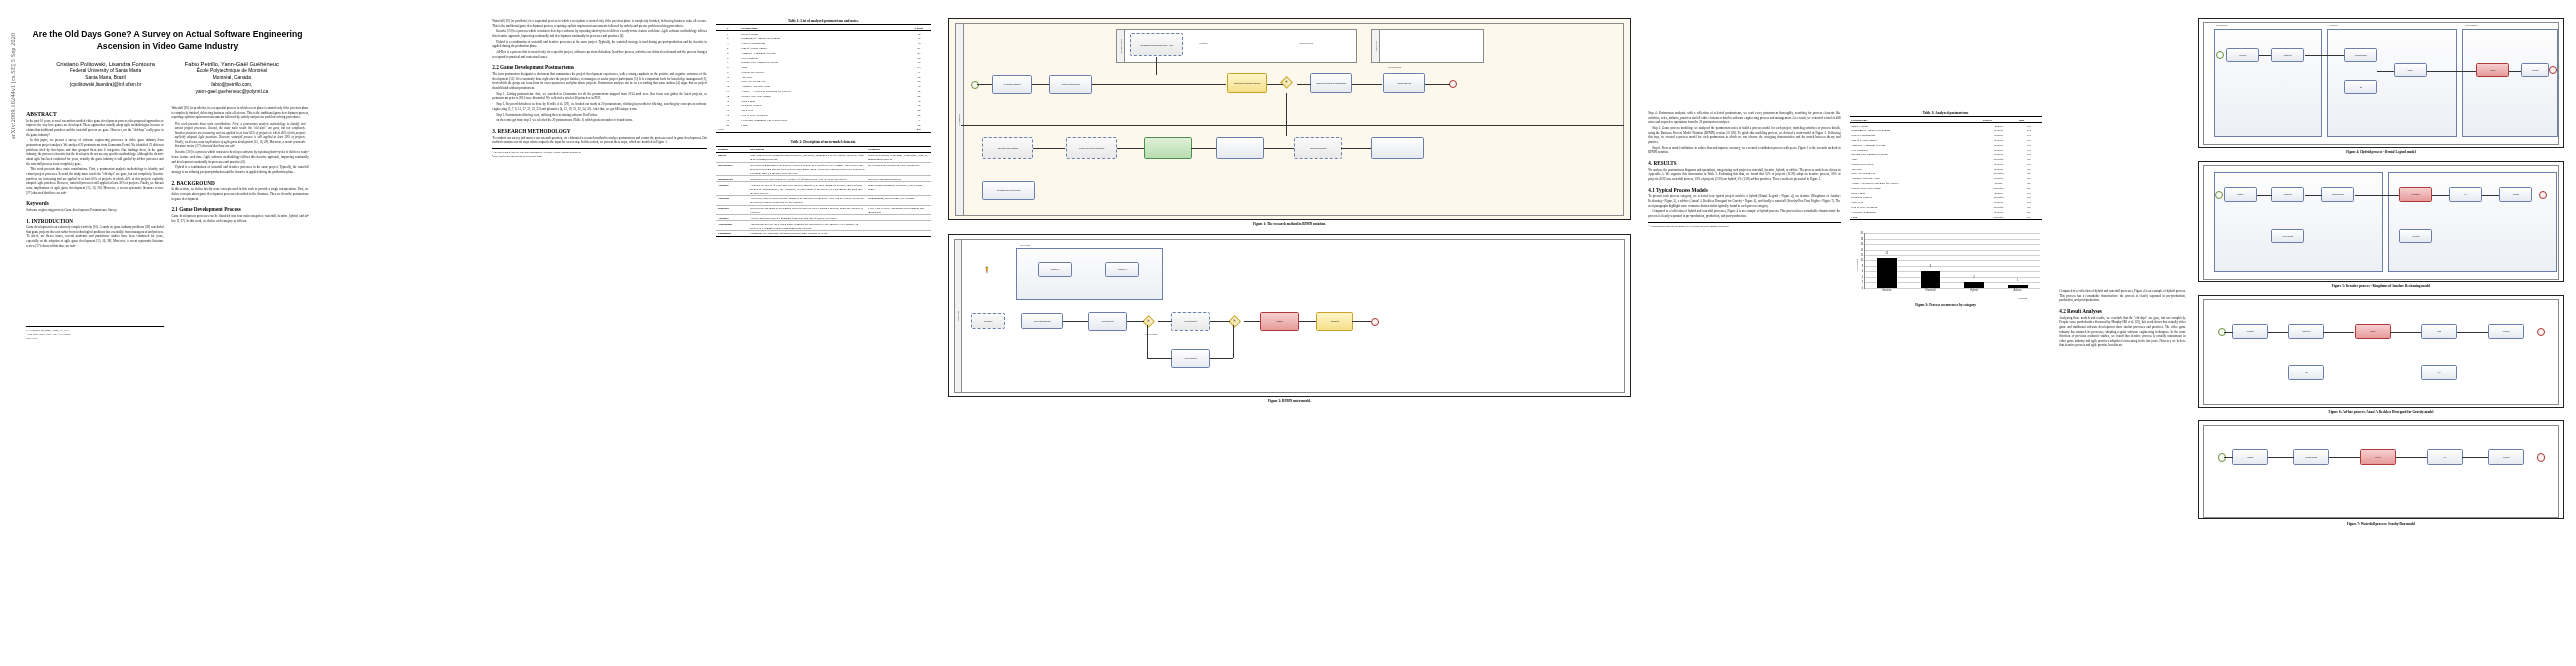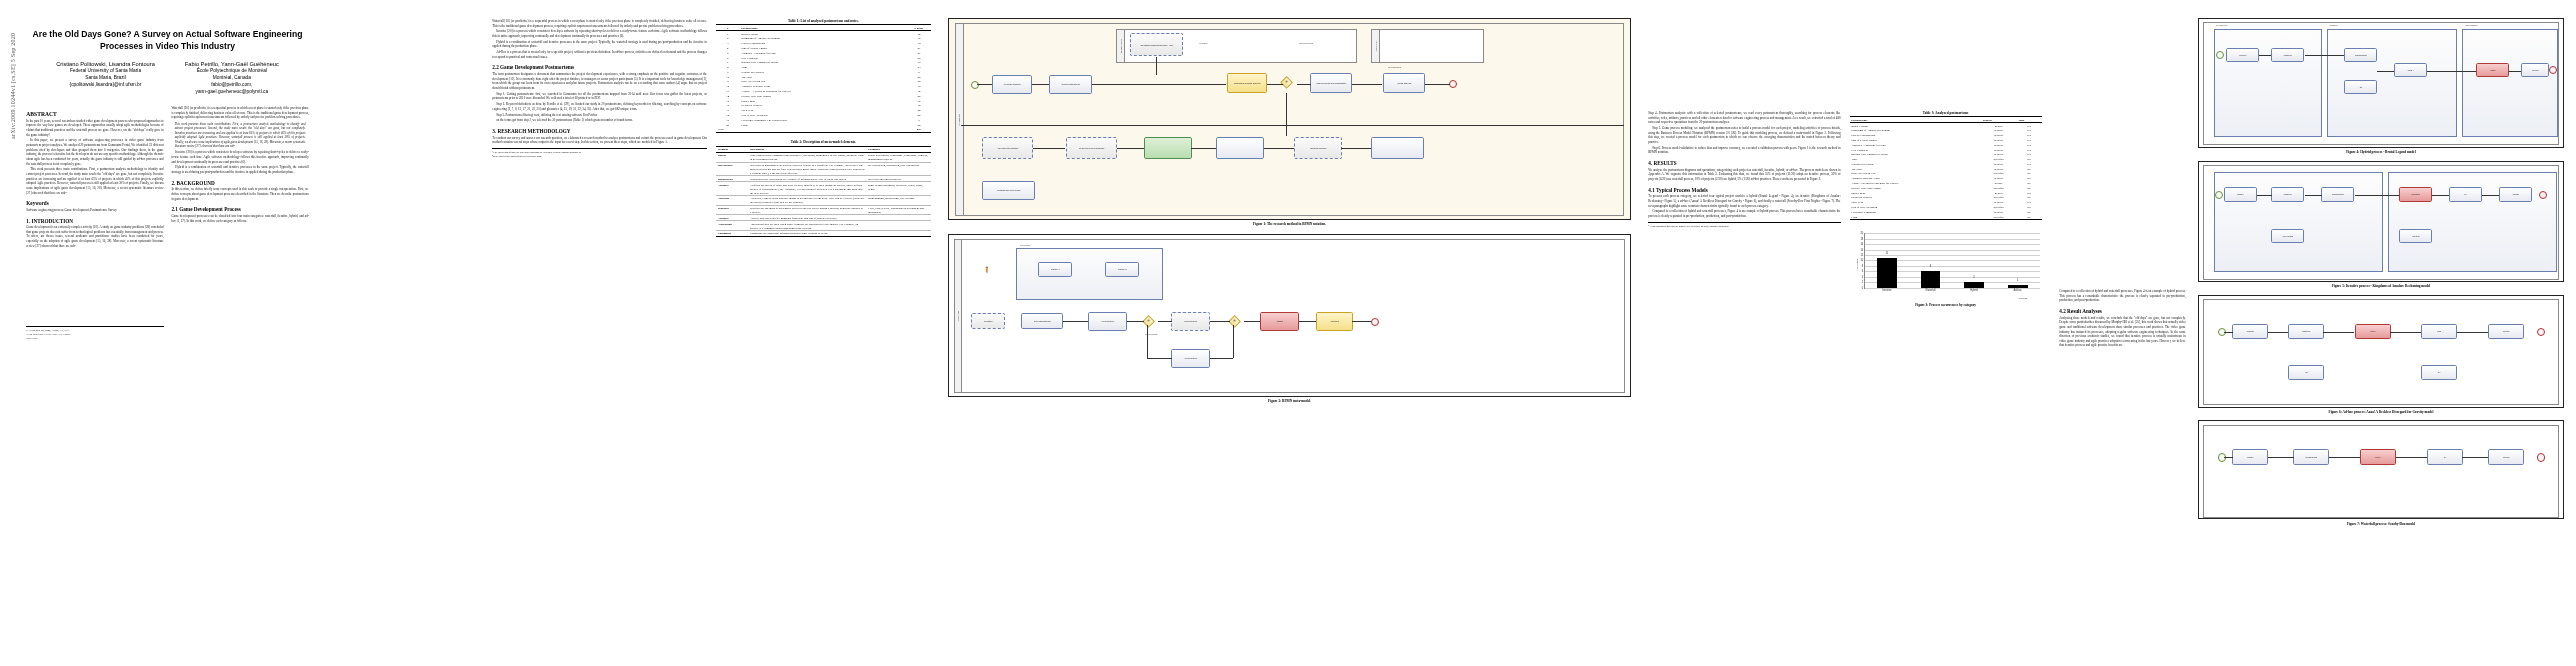--- a/index.html
+++ b/index.html
@@ -77,21 +77,21 @@
 </head>
 <body>
 
 <div class="page">
 
   <div class="arxiv">arXiv:2009.10244v1  [cs.SE]  5 Sep 2020</div>
 
   <div class="col" style="left:23px;width:289px;">
     <div class="colinner">
       <div style="height:29px"></div>
-      <div class="title">Are the Old Days Gone? A Survey on Actual Software Engineering Processes in Video This Industry</div>
+      <div class="title">Are the Old Days Gone? A Survey on Actual Software Engineering Ascension in Video Game Industry</div>
       <div class="authors">
         <div class="aublock">
           <div class="nm">Cristiano Politowski, Lisandra Fontoura</div>
           <div>Federal University of Santa Maria</div>
           <div>Santa Maria, Brazil</div>
           <div>{cpolitowski,lisandra}@inf.ufsm.br</div>
         </div>
         <div class="aublock">
           <div class="nm">Fabio Petrillo, Yann-Gaël Guéhéneuc</div>
           <div>École Polytechnique de Montréal</div>

